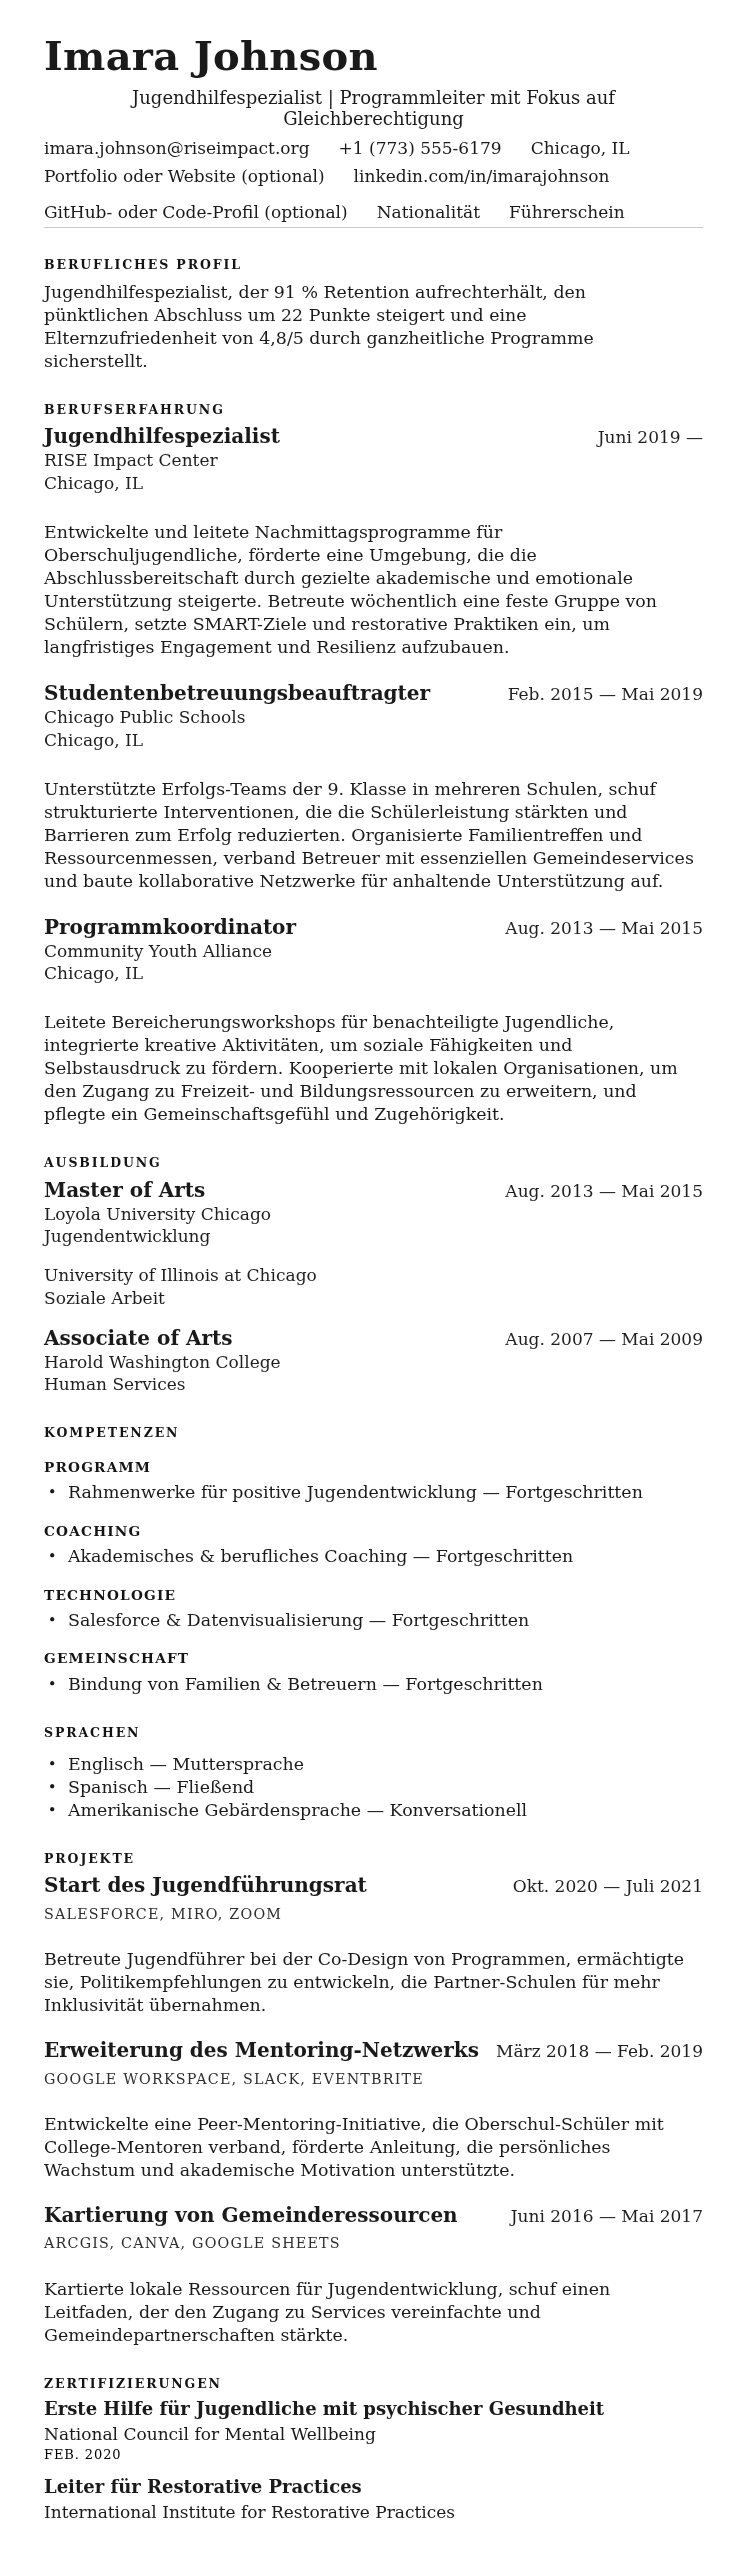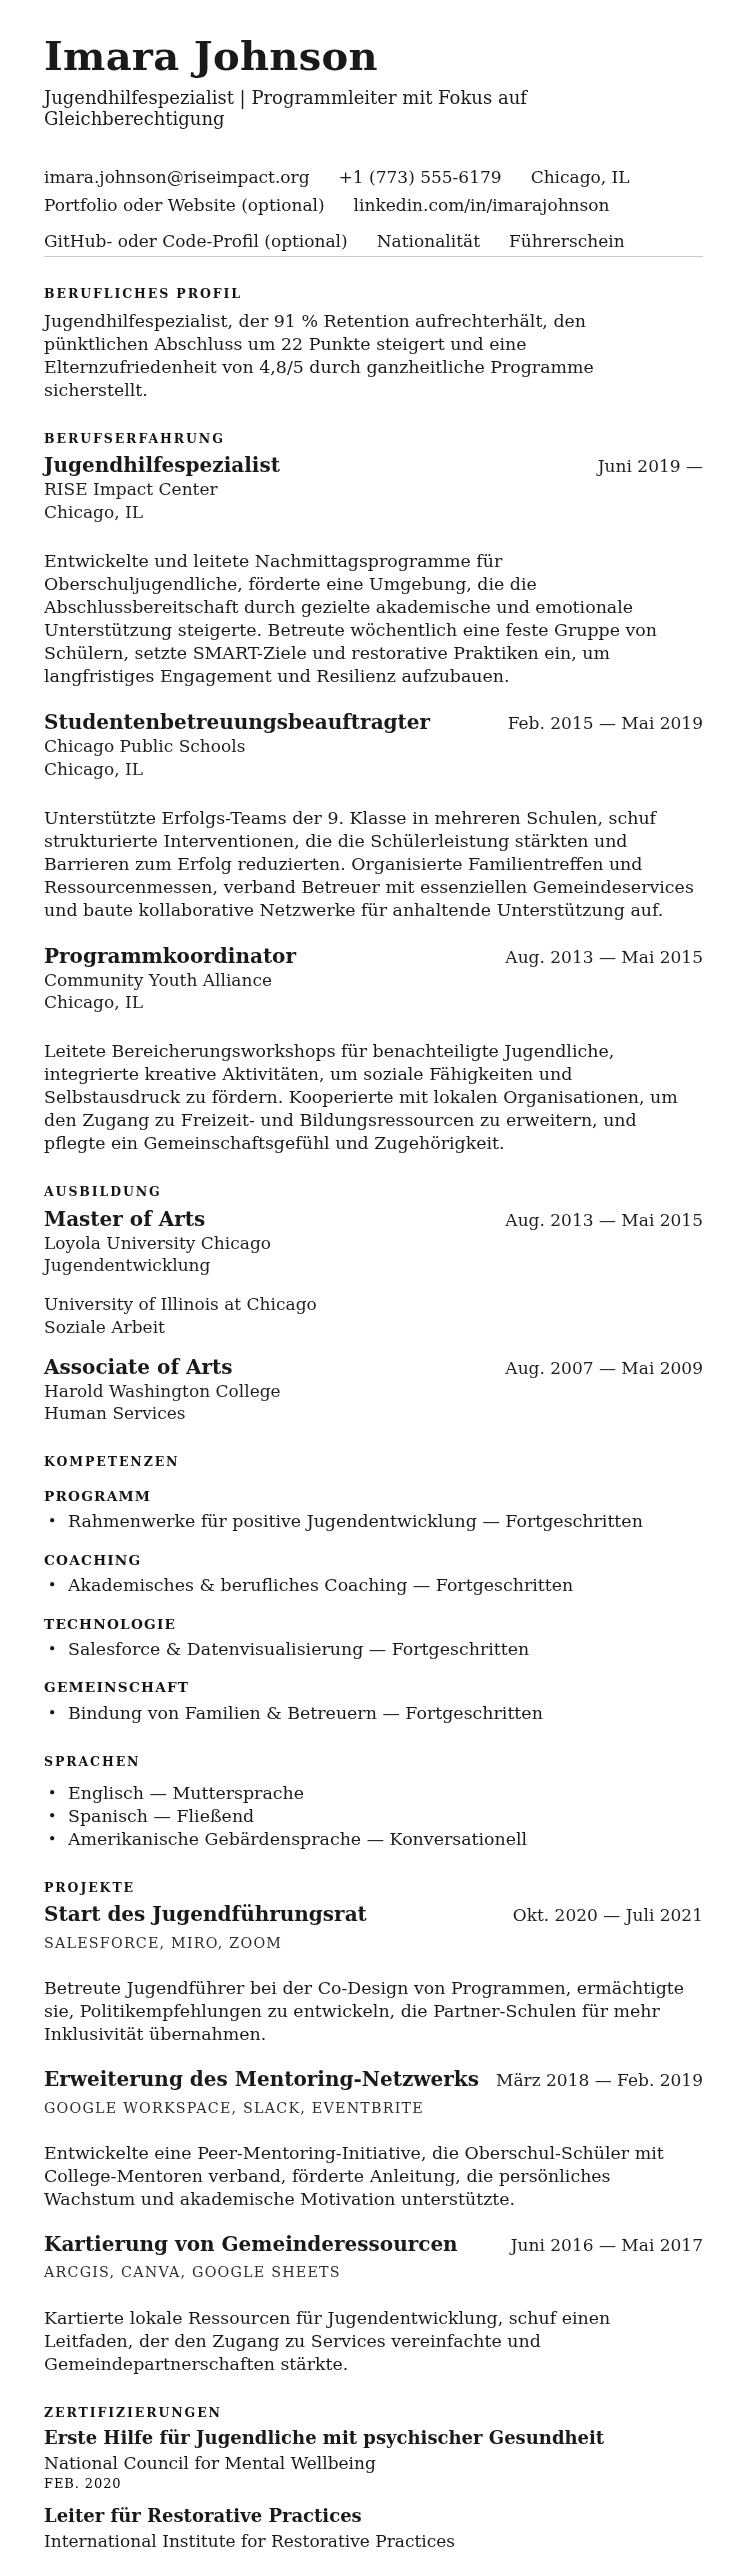--- a/index.html
+++ b/index.html
@@ -8,23 +8,23 @@
   body {
     width: 747px;
     font-family: "DejaVu Serif", "Liberation Serif", serif;
     color: #1a1a1a;
     -webkit-font-smoothing: antialiased;
   }
   .page { width: 747px; min-height: 2576px; padding: 35px 44px 25px 44px; background: #ffffff; }
 
   
   .name { font-size: 40px; line-height: 41px; font-weight: bold; margin: 0; letter-spacing: 0.3px; }
-  .subtitle { font-size: 18px; line-height: 21px; margin-top: 11.2px; }
+  .subtitle { font-size: 18px; line-height: 21px; margin-top: 11.2px; text-align: center; }
   .contact-row { display: flex; gap: 29px; font-size: 17px; line-height: 20px; flex-wrap: nowrap; }
-  .contact-row.r1 { margin-top: 38px; }
+  .contact-row.r1 { margin-top: 9px; }
   .contact-row.r2 { margin-top: 8px; }
   .contact-row.r3 { margin-top: 16px; }
   .divider { border: none; border-top: 1.2px solid #c9c9c9; margin: 5px 0 0 0; }
 
   
   h2.section-heading {
     font-size: 12.5px; line-height: 15px; font-weight: bold;
     letter-spacing: 1.9px; margin: 29px 0 0 0; color: #141414;
   }
 

